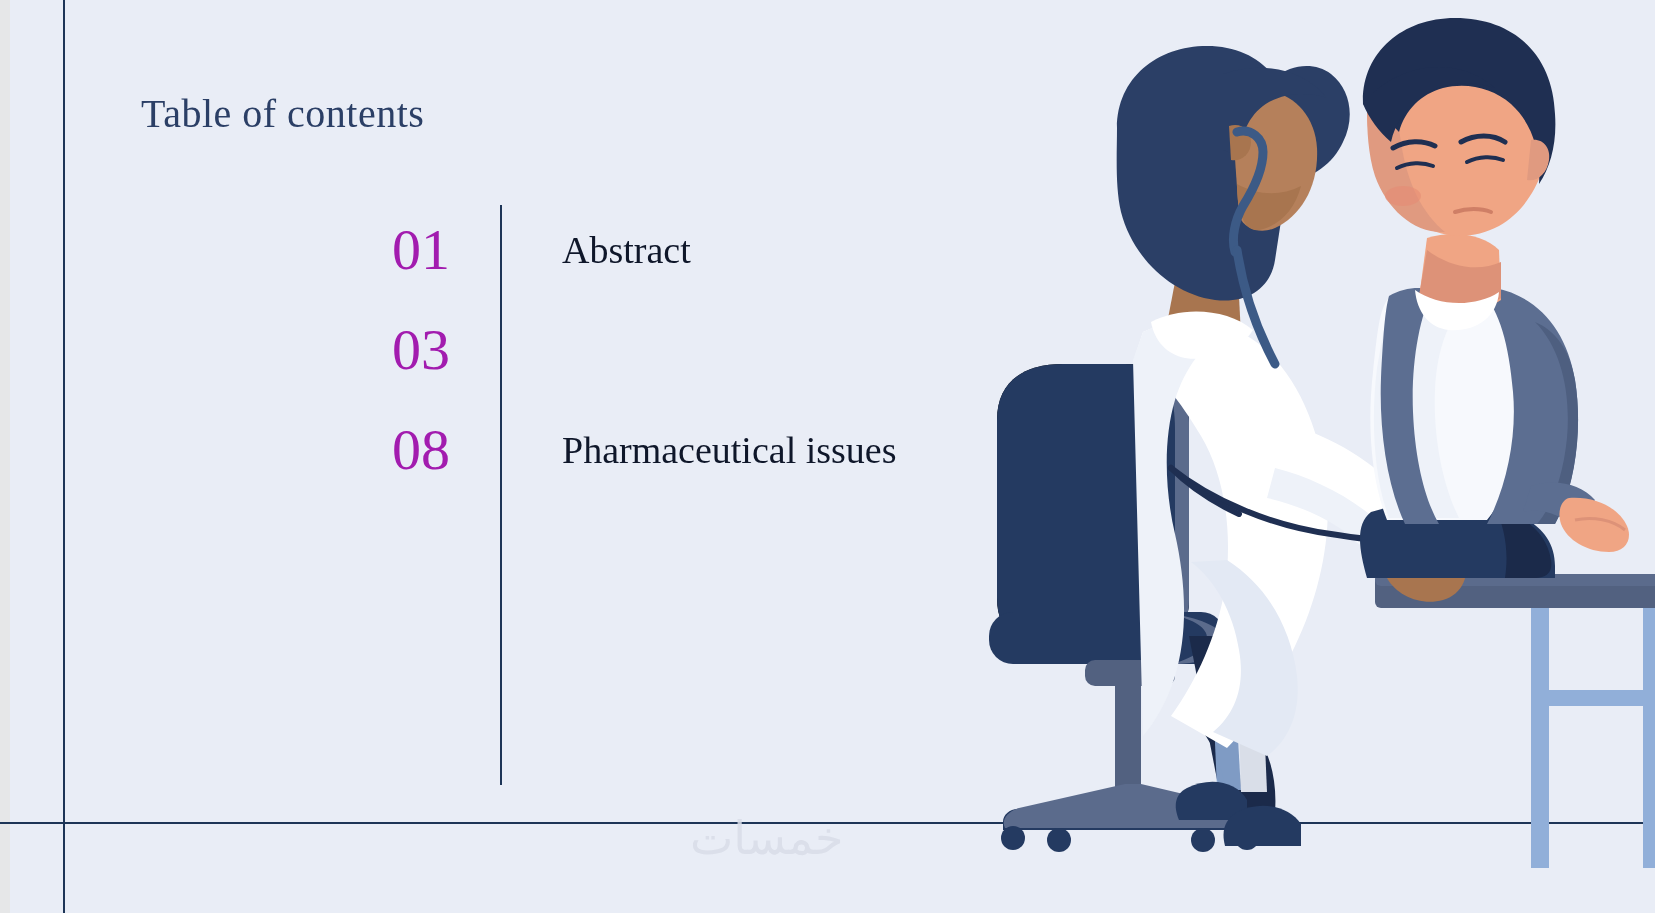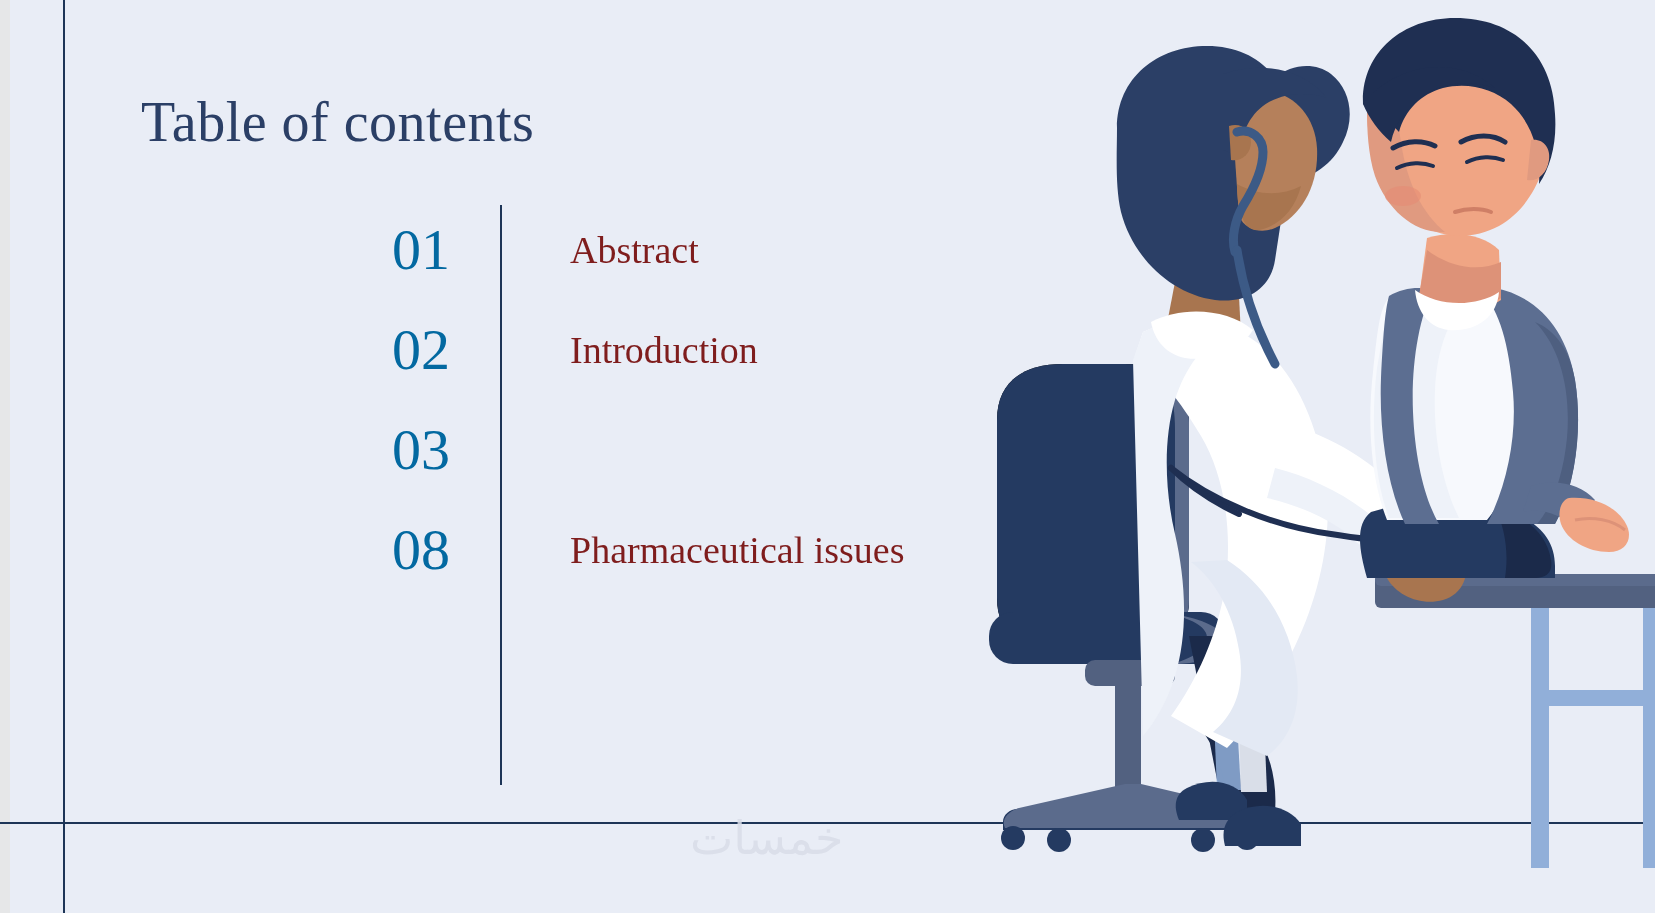--- a/index.html
+++ b/index.html
@@ -13,35 +13,35 @@
   #slide{position:absolute;inset:0;background:#e9edf6;overflow:hidden;}
 
   
   .margin-band{position:absolute;left:0;top:0;width:10px;height:913px;background:#e6e7e8;}
   .v-rule{position:absolute;left:63px;top:0;width:2px;height:913px;background:#1d3557;}
   .h-rule{position:absolute;left:0;top:822px;width:1655px;height:2px;background:#1d3557;}
 
   
   .page-title{
     position:absolute;left:141px;top:90px;
-    font-size:56px;color:#2b3f66;letter-spacing:.5px;
+    font-size:40px;color:#2b3f66;letter-spacing:.5px;
     white-space:nowrap;
   }
 
   
   .toc{position:absolute;left:330px;top:200px;width:700px;}
   .toc-divider{position:absolute;left:500px;top:205px;width:2px;height:580px;background:#1d3557;}
   .toc-row{position:relative;height:100px;}
   .toc-row .num-wrap{
     position:absolute;left:0;width:120px;text-align:right;
-    font-size:58px;color:#0369a1;line-height:100px;
+    font-size:58px;color:#a21caf;line-height:100px;
   }
   .toc-row .label{
-    position:absolute;left:240px;
-    font-size:38px;color:#7f1d1d;line-height:100px;white-space:nowrap;
+    position:absolute;left:232px;
+    font-size:38px;color:#0f172a;line-height:100px;white-space:nowrap;
   }
 
   
   .watermark{
     position:absolute;left:690px;top:800px;
     font-size:46px;color:#d9dde8;opacity:.85;
     font-family:Liberation Serif, serif;
     direction:rtl;letter-spacing:1px;
     user-select:none;
     margin-top:11px;
@@ -64,24 +64,20 @@
 
   <div class="toc-divider"></div>
 
   <div class="toc">
 
     <div class="toc-row">
       <div class="num-wrap">01</div>
       <div class="label">Abstract</div>
     </div>
 
-    <div class="toc-row">
-      <div class="num-wrap">02</div>
-      <div class="label">Introduction</div>
-    </div>
 
     <div class="toc-row">
       <div class="num-wrap">03</div>
     </div>
 
     <div class="toc-row">
       <div class="num-wrap">08</div>
       <div class="label">Pharmaceutical issues</div>
     </div>
 

